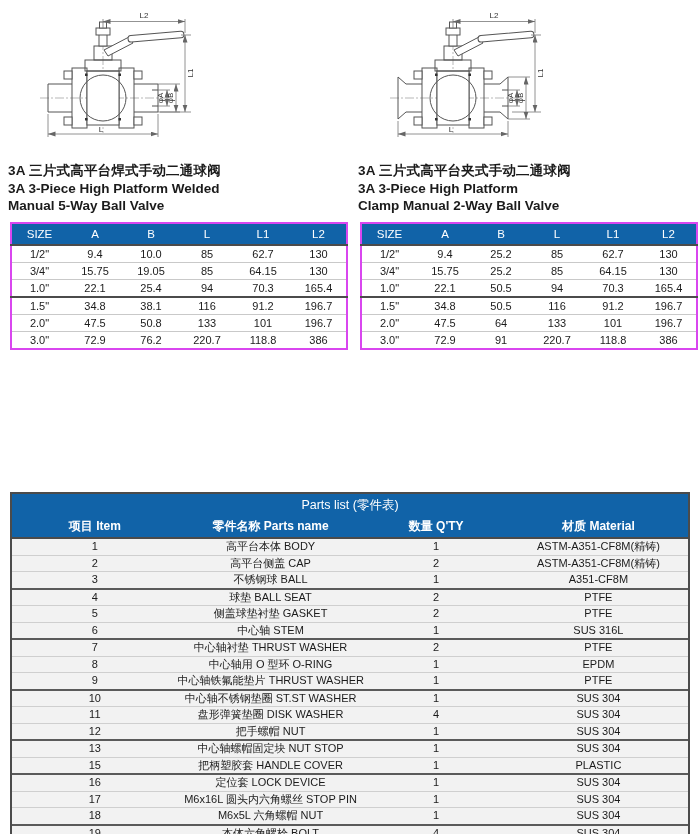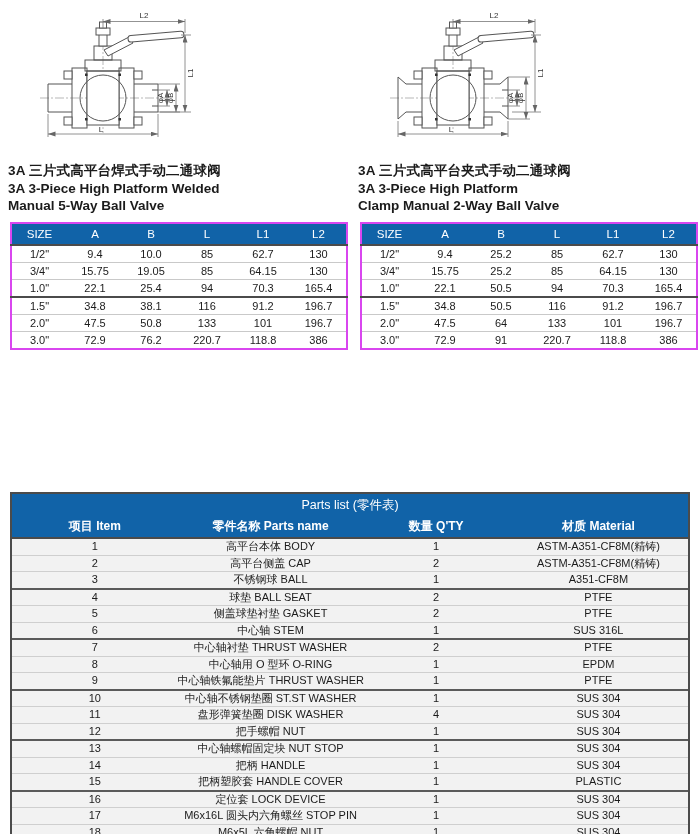--- a/index.html
+++ b/index.html
@@ -439,26 +439,20 @@
           <td>1</td>
           <td>SUS 304</td>
         </tr>
         <tr class="group-sep">
           <td>13</td>
           <td>中心轴螺帽固定块 NUT STOP</td>
           <td>1</td>
           <td>SUS 304</td>
         </tr>
         <tr>
-          <td>14</td>
-          <td>把柄 HANDLE</td>
-          <td>1</td>
-          <td>SUS 304</td>
-        </tr>
-        <tr>
           <td>15</td>
           <td>把柄塑胶套 HANDLE COVER</td>
           <td>1</td>
           <td>PLASTIC</td>
         </tr>
         <tr class="group-sep">
           <td>16</td>
           <td>定位套 LOCK DEVICE</td>
           <td>1</td>
           <td>SUS 304</td>

